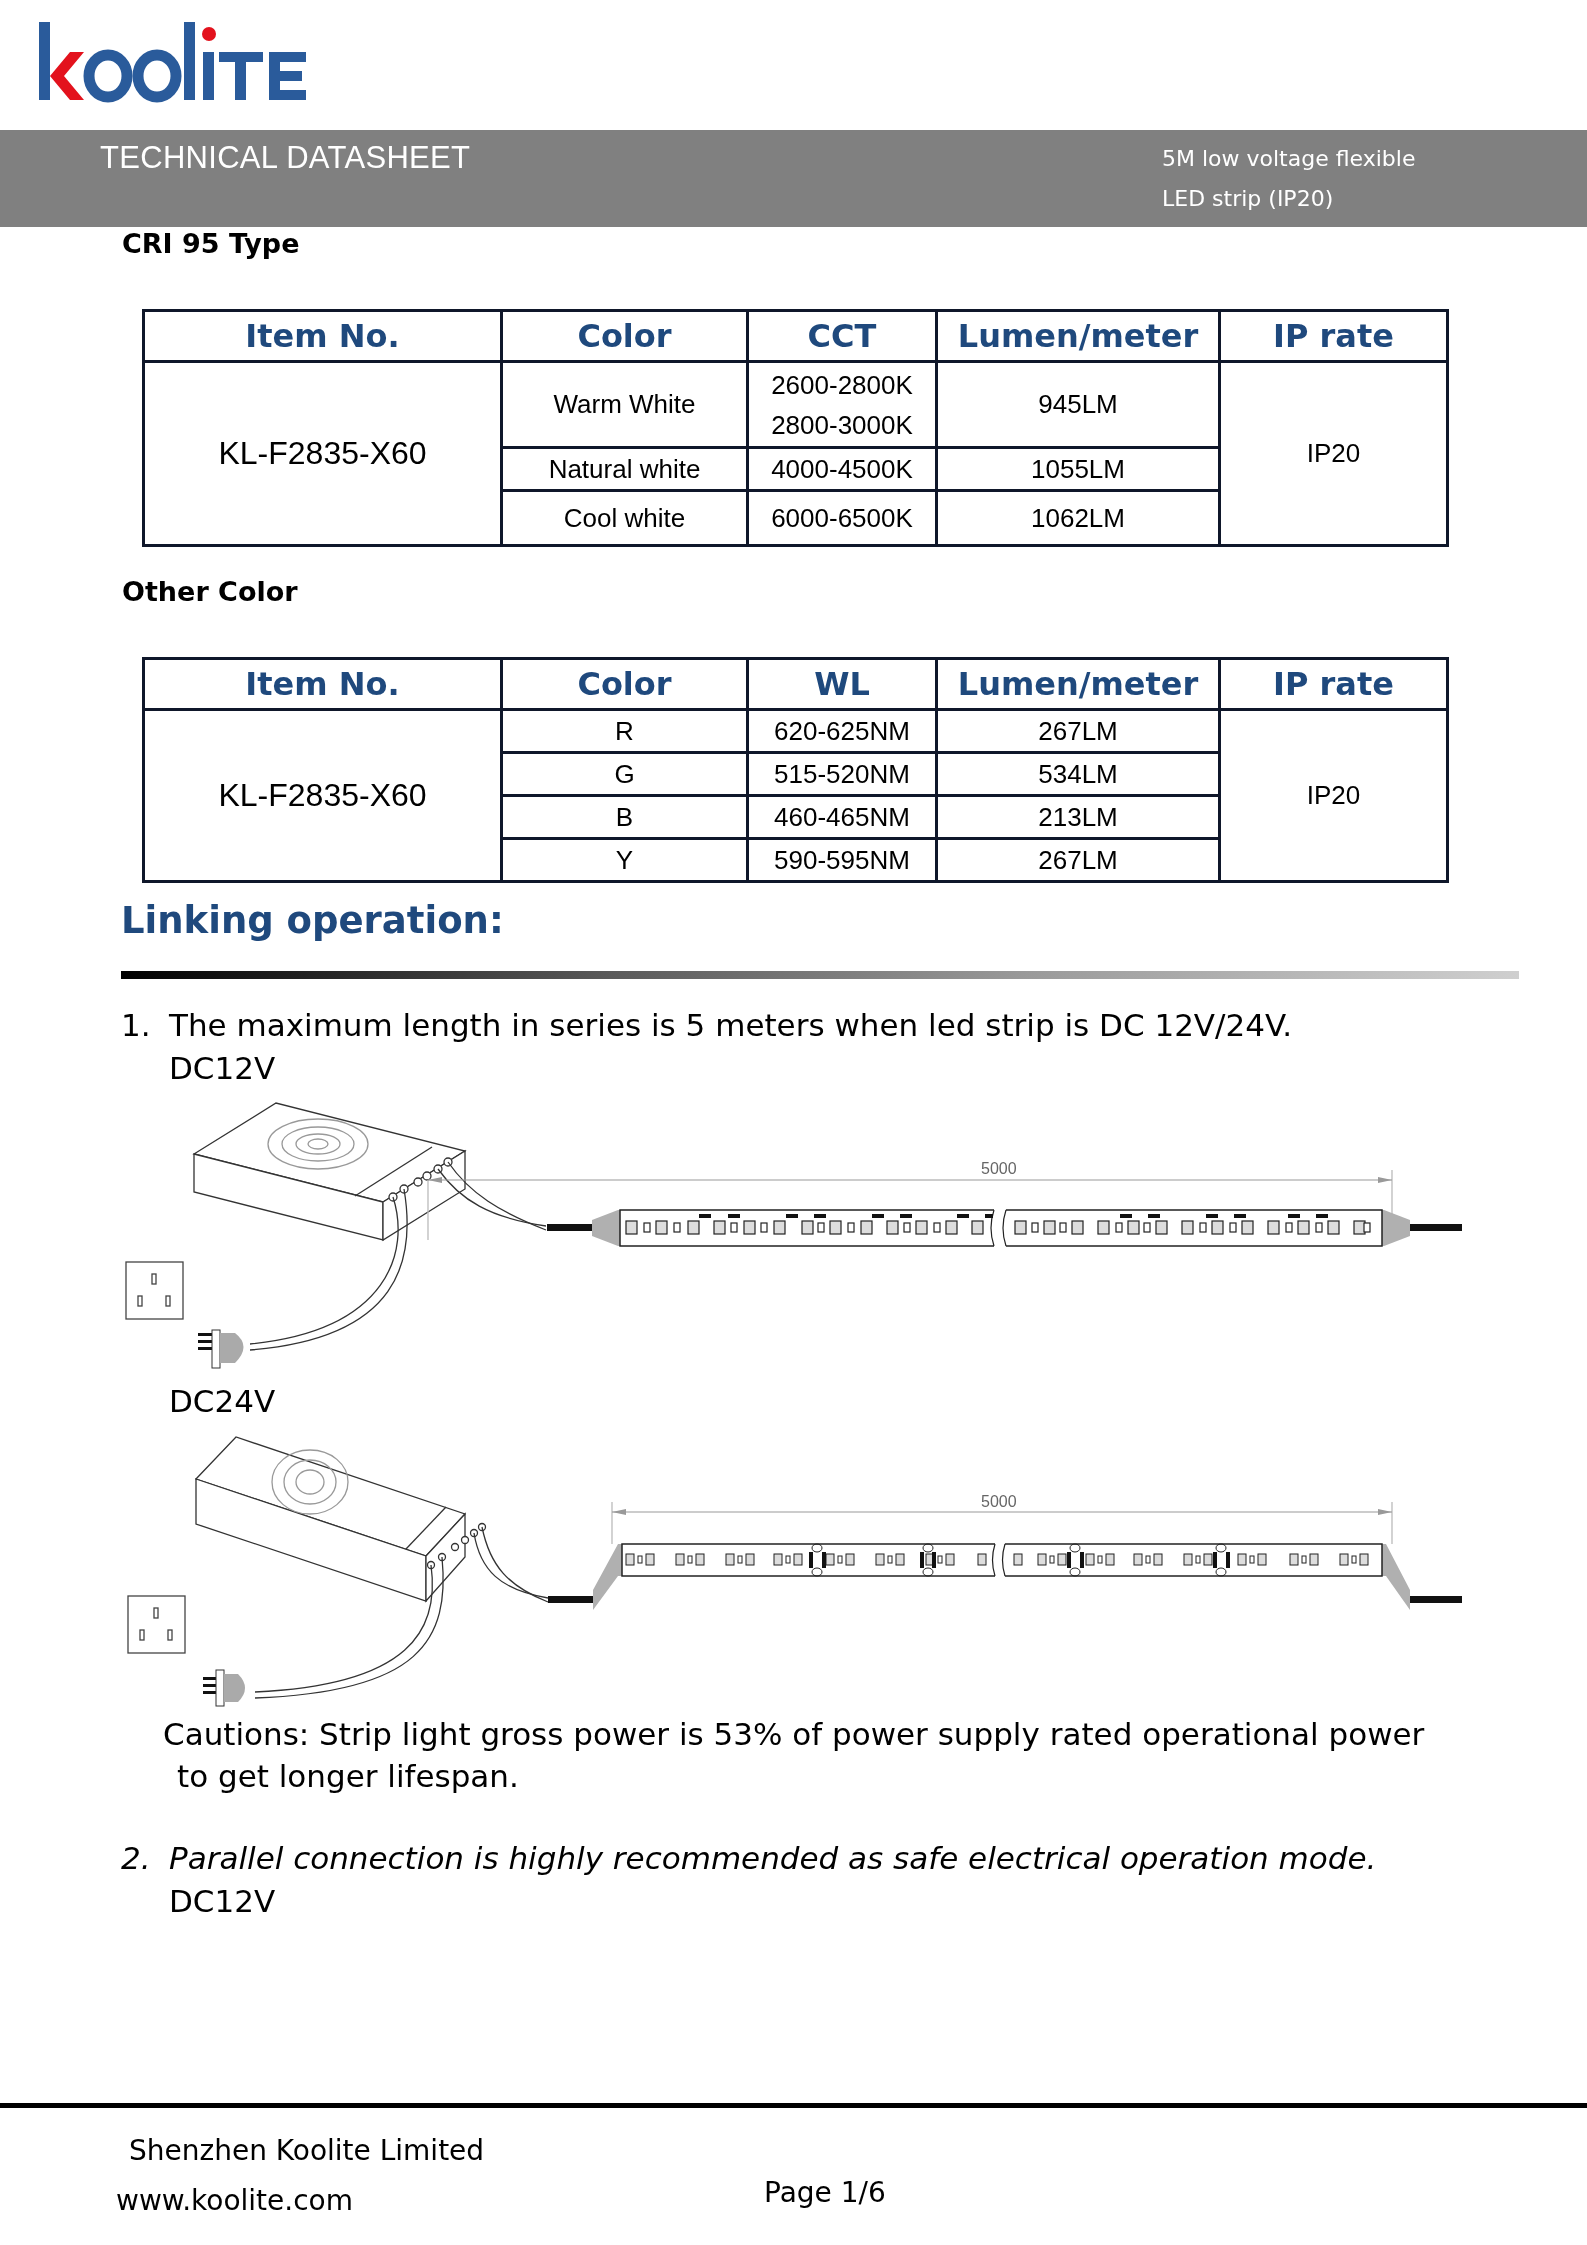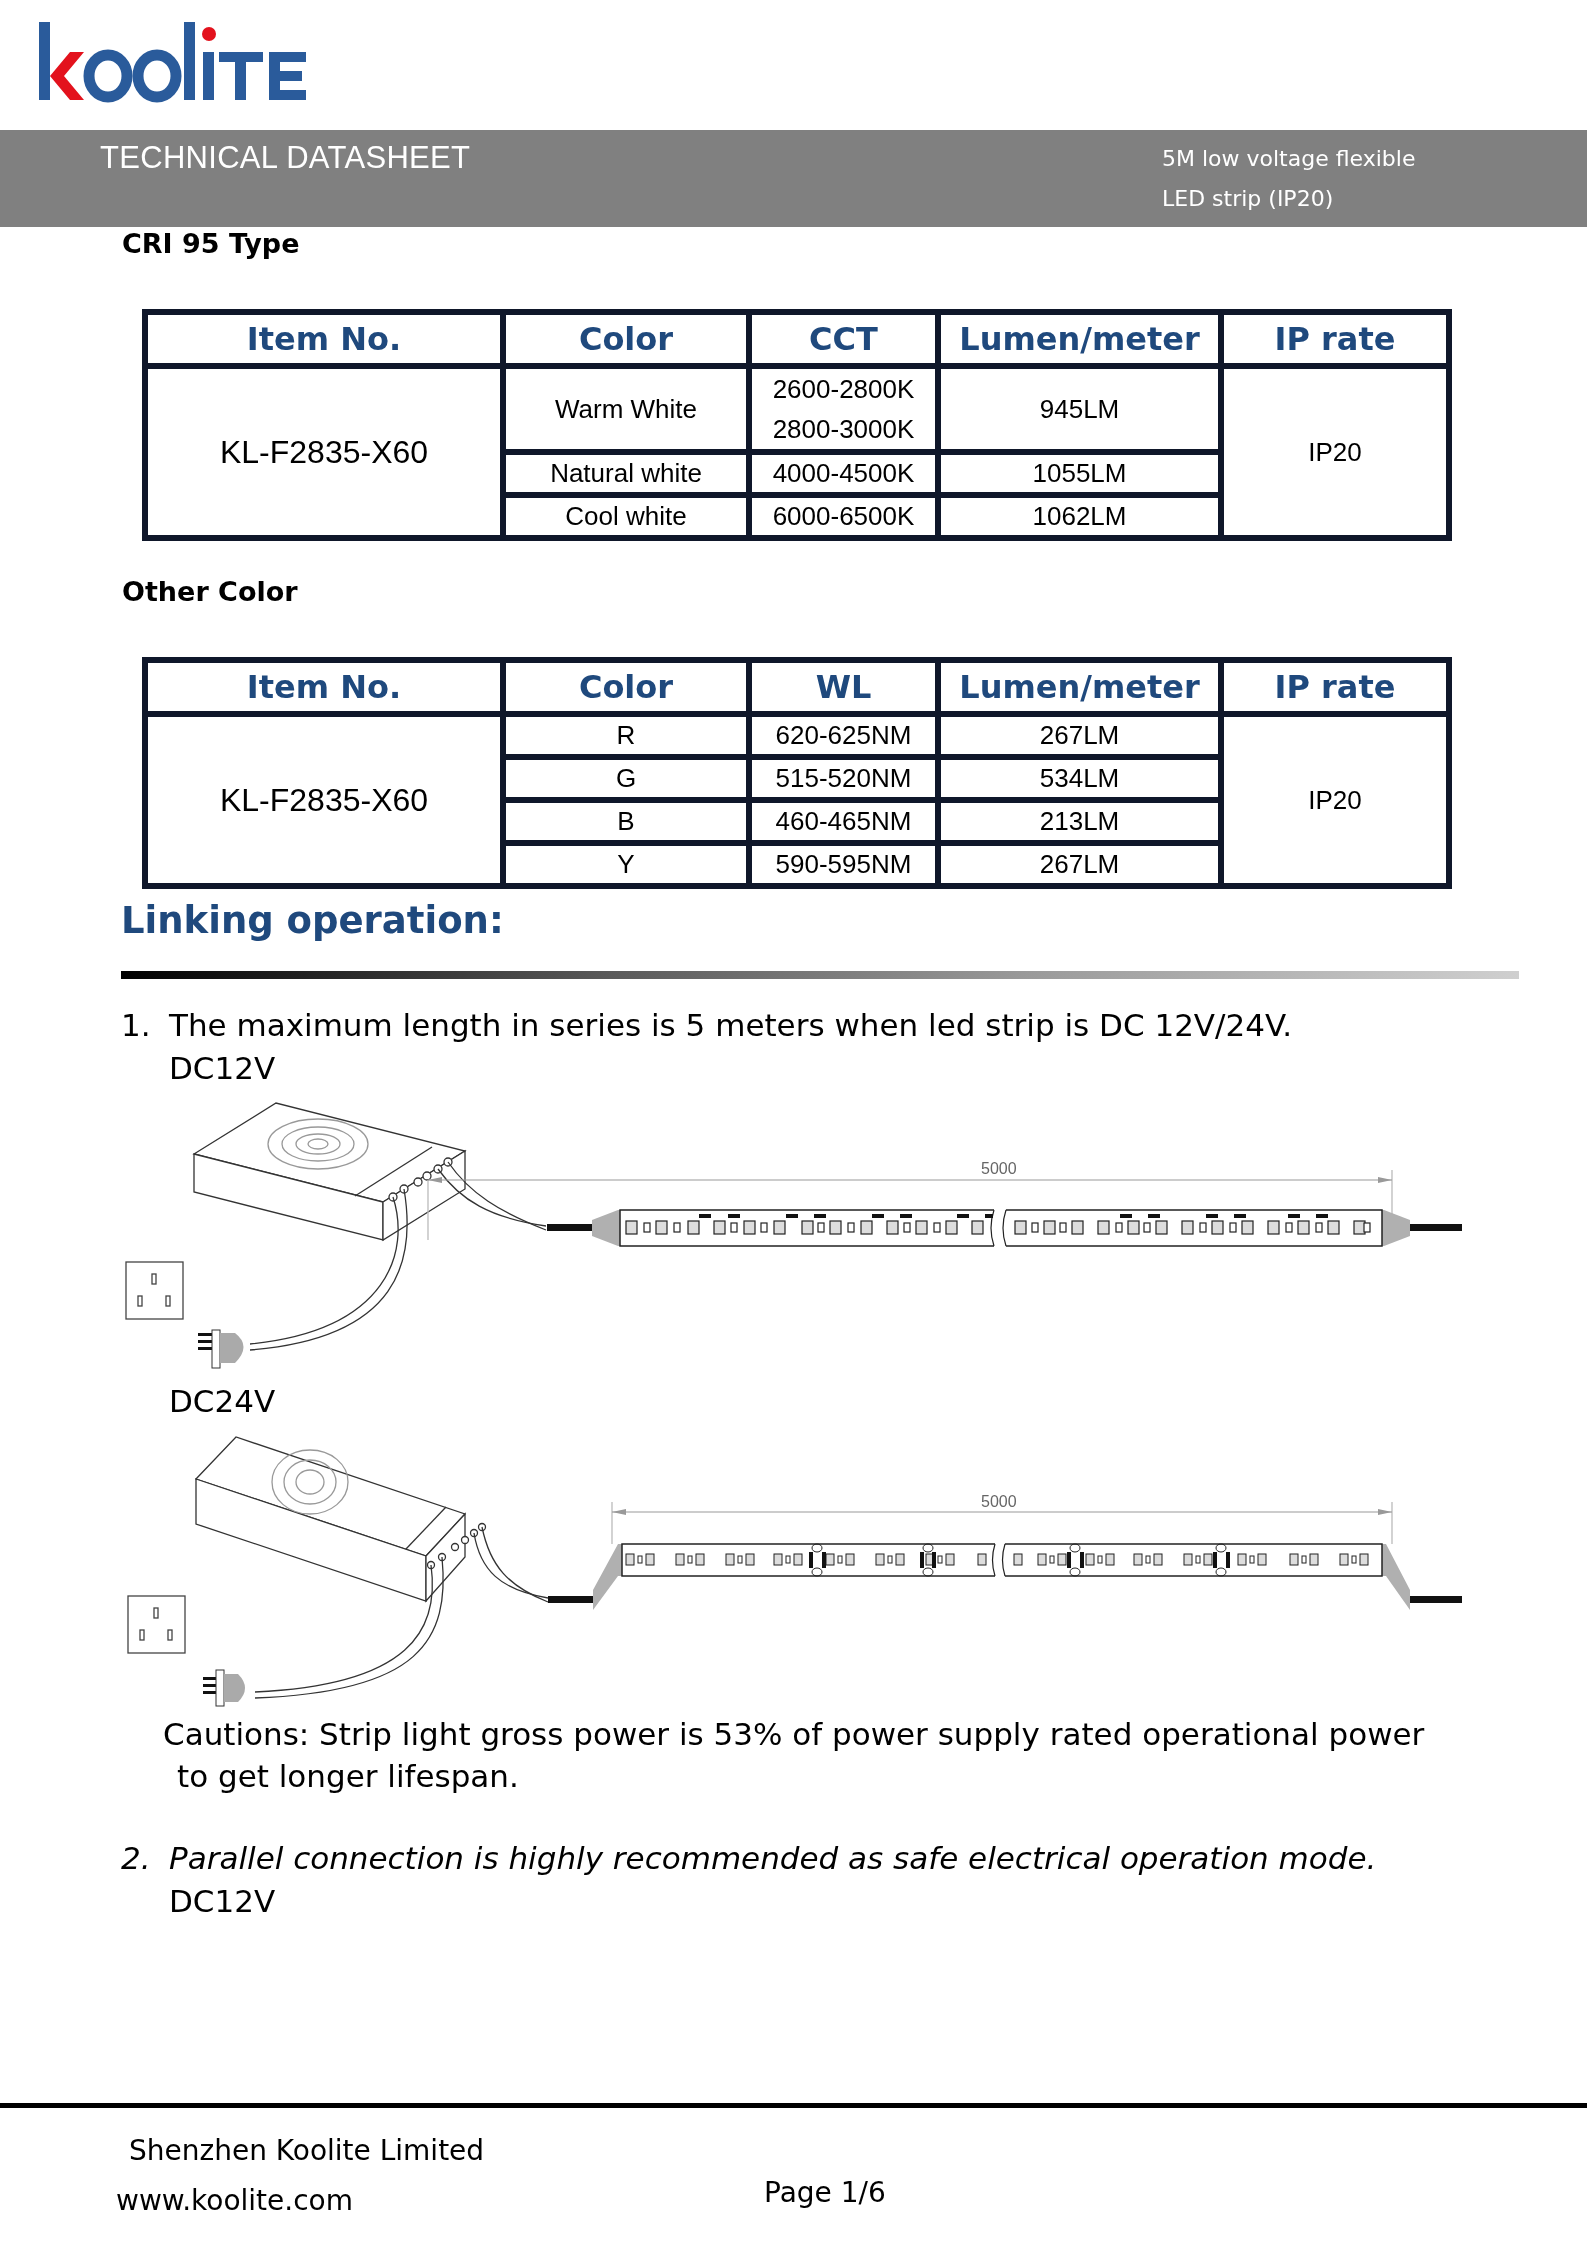--- a/index.html
+++ b/index.html
@@ -16,21 +16,21 @@
                font-size:31px; letter-spacing:0.3px; white-space:nowrap; }
   .band-right { left:1162px; top:139px; color:#fff; font-family:"DejaVu Sans", sans-serif;
                 font-size:22px; line-height:40px; white-space:nowrap; }
 
   .section-title { font-family:"DejaVu Sans", sans-serif; font-weight:bold; font-size:27px;
                    color:#000; white-space:nowrap; }
 
   
   table.spec { position:absolute; border-collapse:collapse; table-layout:fixed;
                font-family:"Liberation Sans", sans-serif; }
-  table.spec td, table.spec th { border:6px solid #0f172a; padding:0; text-align:center;
+  table.spec td, table.spec th { border:3px solid #0f172a; padding:0; text-align:center;
                vertical-align:middle; overflow:hidden; }
   table.spec th { color:#1f497d; font-family:"DejaVu Sans", sans-serif; font-weight:bold;
                   font-size:32px; height:48px; }
   table.spec td { font-size:26px; color:#000; }
   table.spec td.item { font-size:32px;margin-left:15px; }
   .cct-line { display:block; line-height:40px; }
 
   .heading-blue { font-family:"DejaVu Sans", sans-serif; font-weight:bold; font-size:37px;
                   color:#1f497d; white-space:nowrap; }
   .grad-rule { left:121px; top:971px; width:1398px; height:8px;
@@ -107,21 +107,21 @@
       <span class="cct-line">2800-3000K</span>
     </td>
     <td>945LM</td>
     <td rowspan="3">IP20</td>
   </tr>
   <tr style="height:43px;">
     <td>Natural white</td>
     <td>4000-4500K</td>
     <td>1055LM</td>
   </tr>
-  <tr style="height:43px;">
+  <tr style="height:55px;">
     <td>Cool white</td>
     <td>6000-6500K</td>
     <td>1062LM</td>
   </tr>
 </tbody>
   </table>
 
 <div class="abs section-title" style="left:122px; top:576px;">Other Color</div>
 
 <table class="spec" style="left:142px; top:657px; width:1306px;">

